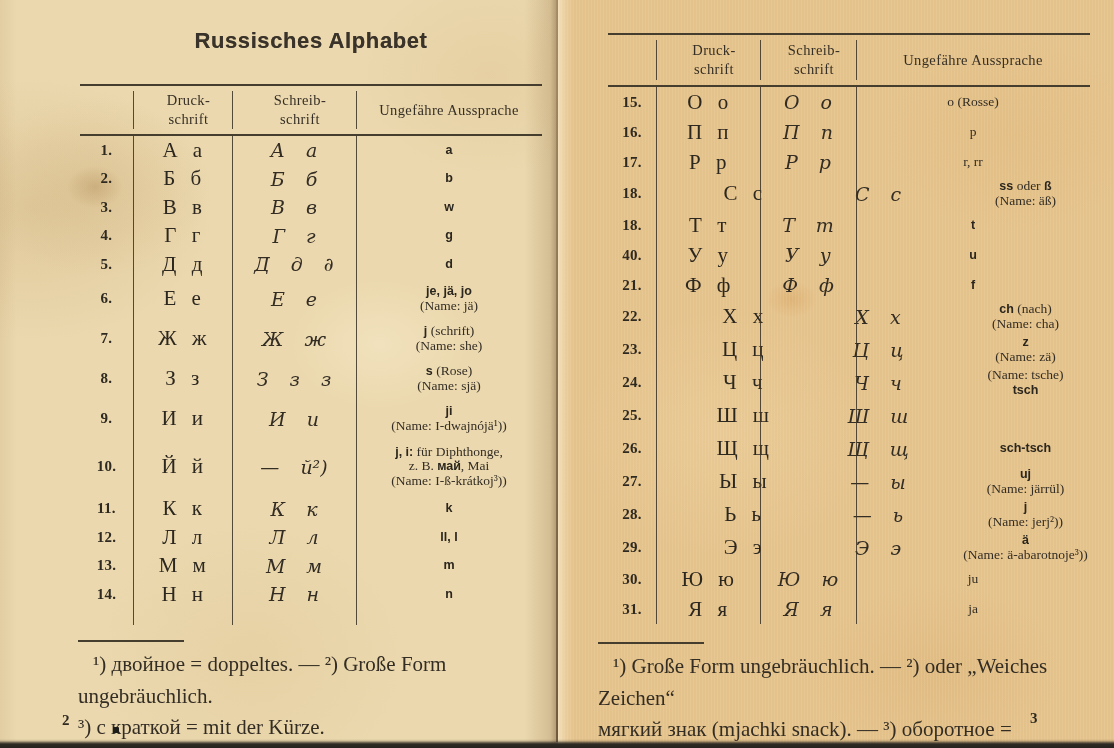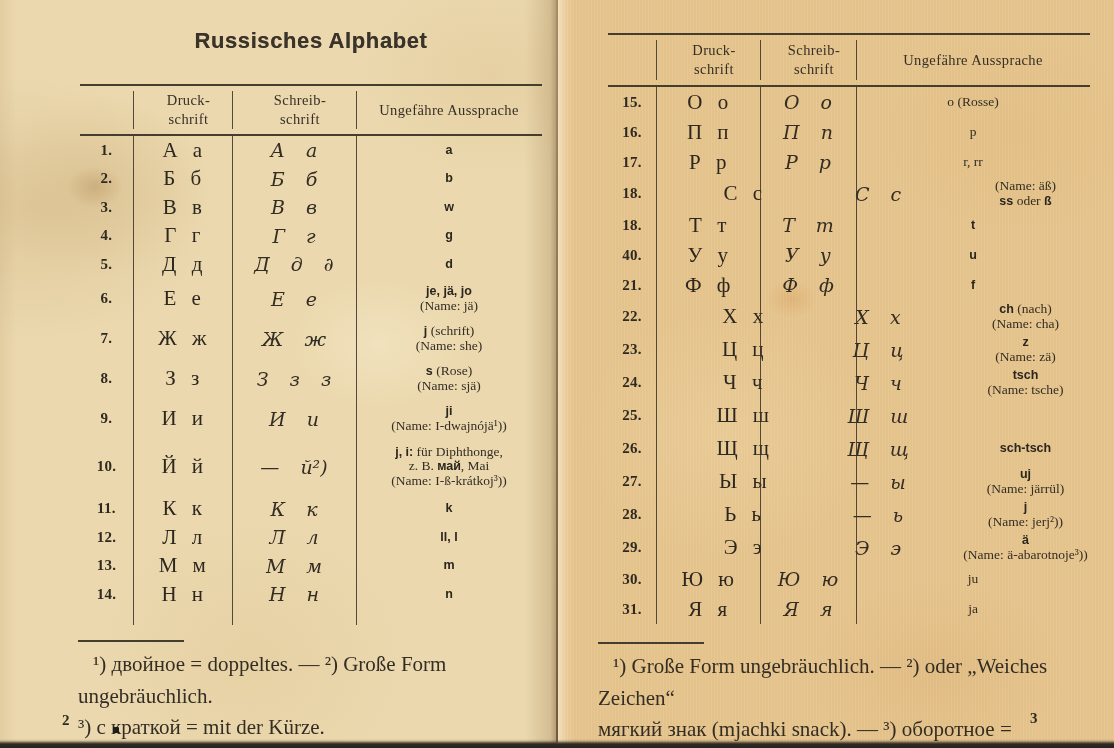--- a/index.html
+++ b/index.html
@@ -316,22 +316,22 @@
     <div class="cell pron">
             <div class="pron-line"><span>r, rr</span></div>
           </div>
   </div>
 
   <div class="row lines2">
     <div class="cell num">18.</div>
     <div class="cell print">С с</div>
     <div class="cell script">С с</div>
     <div class="cell pron">
+            <div class="pron-line"><span class="pb">ss</span><span> oder </span><span class="pb">ß</span></div>
             <div class="pron-line"><span>(Name: äß)</span></div>
-            <div class="pron-line"><span class="pb">ss</span><span> oder </span><span class="pb">ß</span></div>
           </div>
   </div>
 
   <div class="row lines1">
     <div class="cell num">18.</div>
     <div class="cell print">Т т</div>
     <div class="cell script">Т т</div>
     <div class="cell pron">
             <div class="pron-line"><span class="pb">t</span></div>
           </div>
@@ -373,22 +373,22 @@
             <div class="pron-line"><span class="pb">z</span></div>
             <div class="pron-line"><span>(Name: zä)</span></div>
           </div>
   </div>
 
   <div class="row lines2">
     <div class="cell num">24.</div>
     <div class="cell print">Ч ч</div>
     <div class="cell script">Ч ч</div>
     <div class="cell pron">
+            <div class="pron-line"><span>(Name: tsche)</span></div>
             <div class="pron-line"><span class="pb">tsch</span></div>
-            <div class="pron-line"><span>(Name: tsche)</span></div>
           </div>
   </div>
 
   <div class="row lines2">
     <div class="cell num">25.</div>
     <div class="cell print">Ш ш</div>
     <div class="cell script">Ш ш</div>
   </div>
 
   <div class="row lines2">

